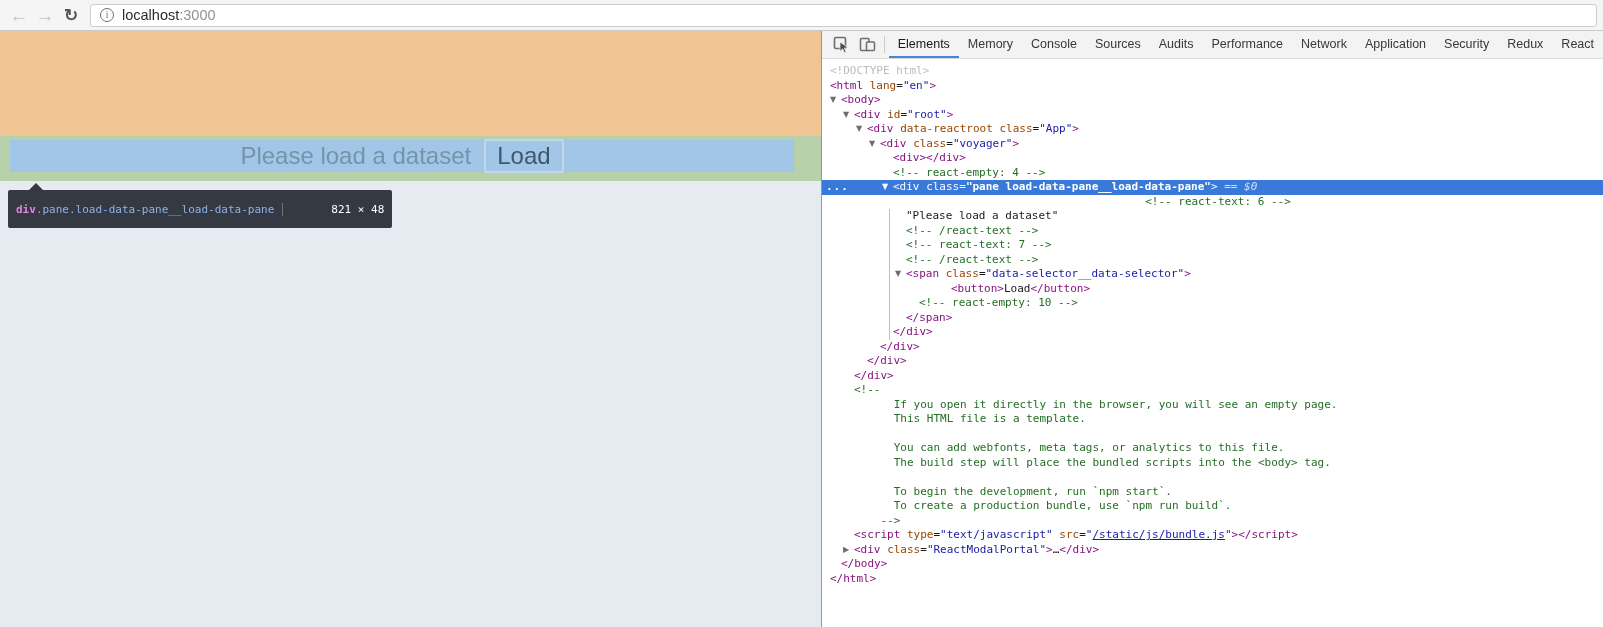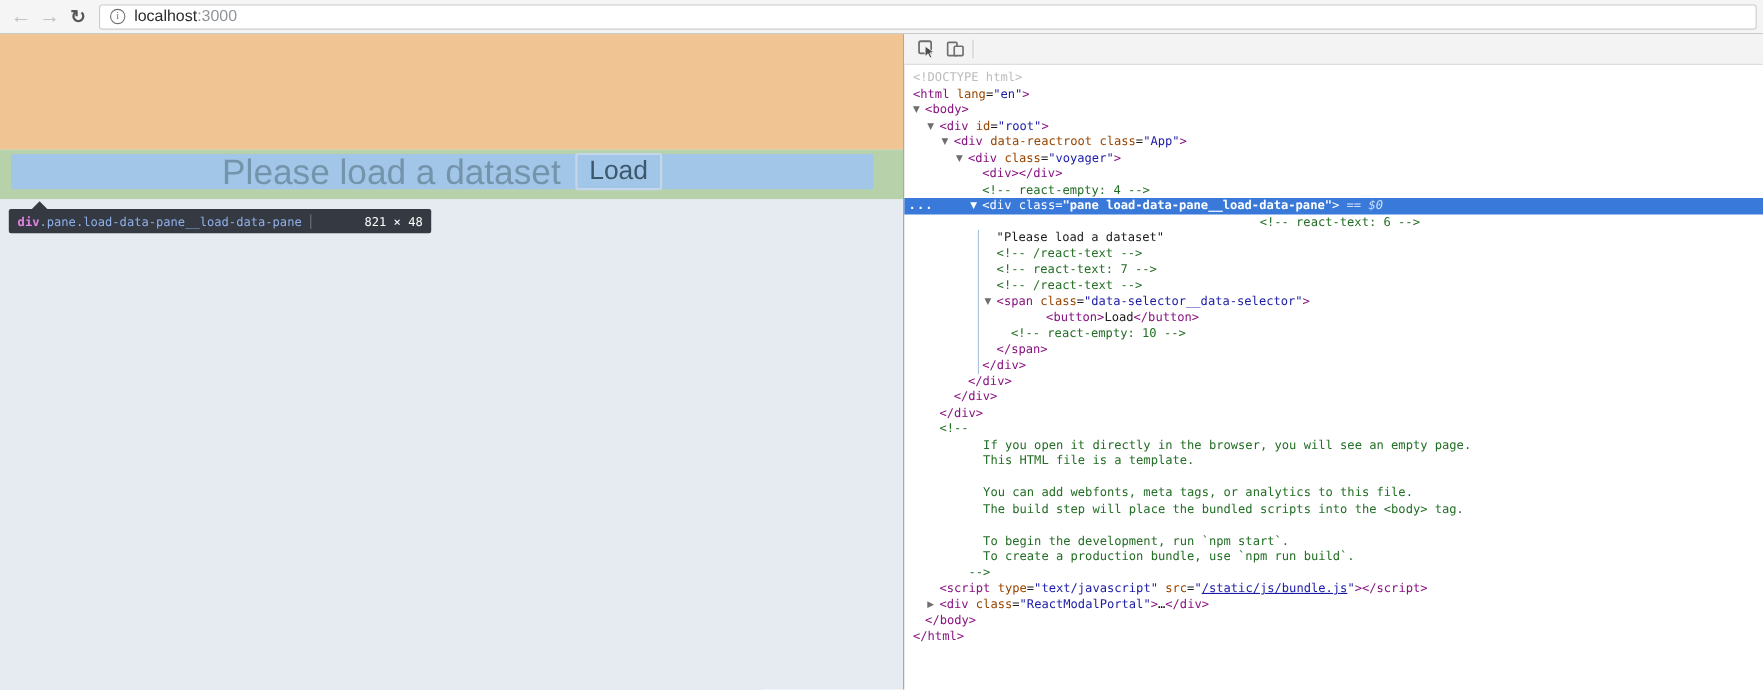--- a/index.html
+++ b/index.html
@@ -24,25 +24,25 @@
 
   
   .content-row { display:flex; height:596px; }
 
   
   .page { width:821px; position:relative; background:#e6ebf1; overflow:hidden; }
   .ov-margin  { height:105px; background:#f0c493; }
   .ov-padding { background:#b7d2ab; padding:4px 27px 9px 10px; }
   .ov-content { height:32px; background:#a2c6e7; display:flex; align-items:center;
                 justify-content:center; gap:13px; }
-  .page-msg { font-size:32px; color:#7494ac; }
+  .page-msg { font-size:24px; color:#7494ac; }
   .load-btn { font-family:"Liberation Sans",sans-serif; font-size:24px; color:#3d586d;
               background:transparent; border:2px solid #c3d7e8; border-radius:2px;
               height:34px; padding:0 11px; line-height:1; }
-  .dt-tooltip { position:absolute; top:159px; left:8px; height:22px; background:#343942;
+  .dt-tooltip { position:absolute; top:159px; left:8px; height:38px; background:#343942;
                 border-radius:2px; display:flex; align-items:center; padding:0 8px;
                 font-family:"DejaVu Sans Mono",monospace; font-size:11px; white-space:pre; }
   .dt-tooltip::before { content:""; position:absolute; top:-7px; left:21px;
                         border:7px solid transparent; border-top:none;
                         border-bottom:7px solid #343942; }
   .tt-tag { color:#e583e5; font-weight:bold; }
   .tt-classes { color:#8fb0ea; }
   .tt-sep { width:1px; height:13px; background:#6d737d; margin:0 8px; }
   .tt-dims { color:#ffffff;margin-left:40px; }
 
@@ -115,20 +115,33 @@
           <polygon points="7,6 15,11.5 11.3,12.2 13.2,16 11.4,16.6 9.7,12.9 7,15.4" fill="#4a4a4a" stroke="#f3f3f3" stroke-width="0.8"></polygon>
         </svg>
       </span>
       <span class="dt-ic">
         <svg width="17" height="17" viewBox="0 0 17 17">
           <rect x="1.5" y="2.5" width="8.5" height="12" rx="1" fill="none" stroke="#6e6e6e" stroke-width="1.5"></rect>
           <rect x="7.5" y="6" width="8" height="8.5" rx="1" fill="#f3f3f3" stroke="#6e6e6e" stroke-width="1.5"></rect>
         </svg>
       </span>
       <span class="dt-sep"></span>
+      <div class="dt-tabs" id="dt-tabs">
+          <div class="dt-tab on">Elements</div>
+          <div class="dt-tab">Memory</div>
+          <div class="dt-tab">Console</div>
+          <div class="dt-tab">Sources</div>
+          <div class="dt-tab">Audits</div>
+          <div class="dt-tab">Performance</div>
+          <div class="dt-tab">Network</div>
+          <div class="dt-tab">Application</div>
+          <div class="dt-tab">Security</div>
+          <div class="dt-tab">Redux</div>
+          <div class="dt-tab">React</div>
+        </div>
     </div>
     <div class="dt-code" id="dt-code">
       <div class="indent-guide"></div>
     <div class="cl" style="padding-left: 8px;"><span class="tk-dim">&lt;!DOCTYPE html&gt;</span></div>
         <div class="cl" style="padding-left: 8px;"><span class="tk-tag">&lt;html</span><span class="tk-txt"> </span><span class="tk-attr">lang</span><span class="tk-txt">=</span><span class="tk-val">"en"</span><span class="tk-tag">&gt;</span></div>
         <div class="cl" style="padding-left: 8px;"><span class="pre-arrow">▼</span><span class="tk-tag">&lt;body&gt;</span></div>
         <div class="cl" style="padding-left: 21px;"><span class="pre-arrow">▼</span><span class="tk-tag">&lt;div</span><span class="tk-txt"> </span><span class="tk-attr">id</span><span class="tk-txt">=</span><span class="tk-val">"root"</span><span class="tk-tag">&gt;</span></div>
         <div class="cl" style="padding-left: 34px;"><span class="pre-arrow">▼</span><span class="tk-tag">&lt;div</span><span class="tk-txt"> </span><span class="tk-attr">data-reactroot</span><span class="tk-txt"> </span><span class="tk-attr">class</span><span class="tk-txt">=</span><span class="tk-val">"App"</span><span class="tk-tag">&gt;</span></div>
         <div class="cl" style="padding-left: 47px;"><span class="pre-arrow">▼</span><span class="tk-tag">&lt;div</span><span class="tk-txt"> </span><span class="tk-attr">class</span><span class="tk-txt">=</span><span class="tk-val">"voyager"</span><span class="tk-tag">&gt;</span></div>
         <div class="cl" style="padding-left: 60px;"><span class="pre-sp"></span><span class="tk-tag">&lt;div&gt;&lt;/div&gt;</span></div>

